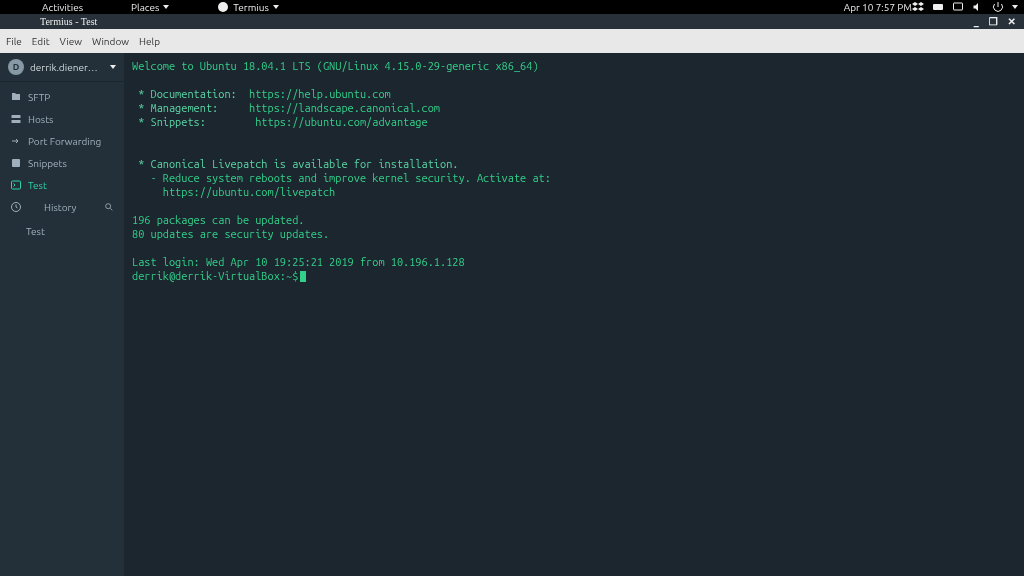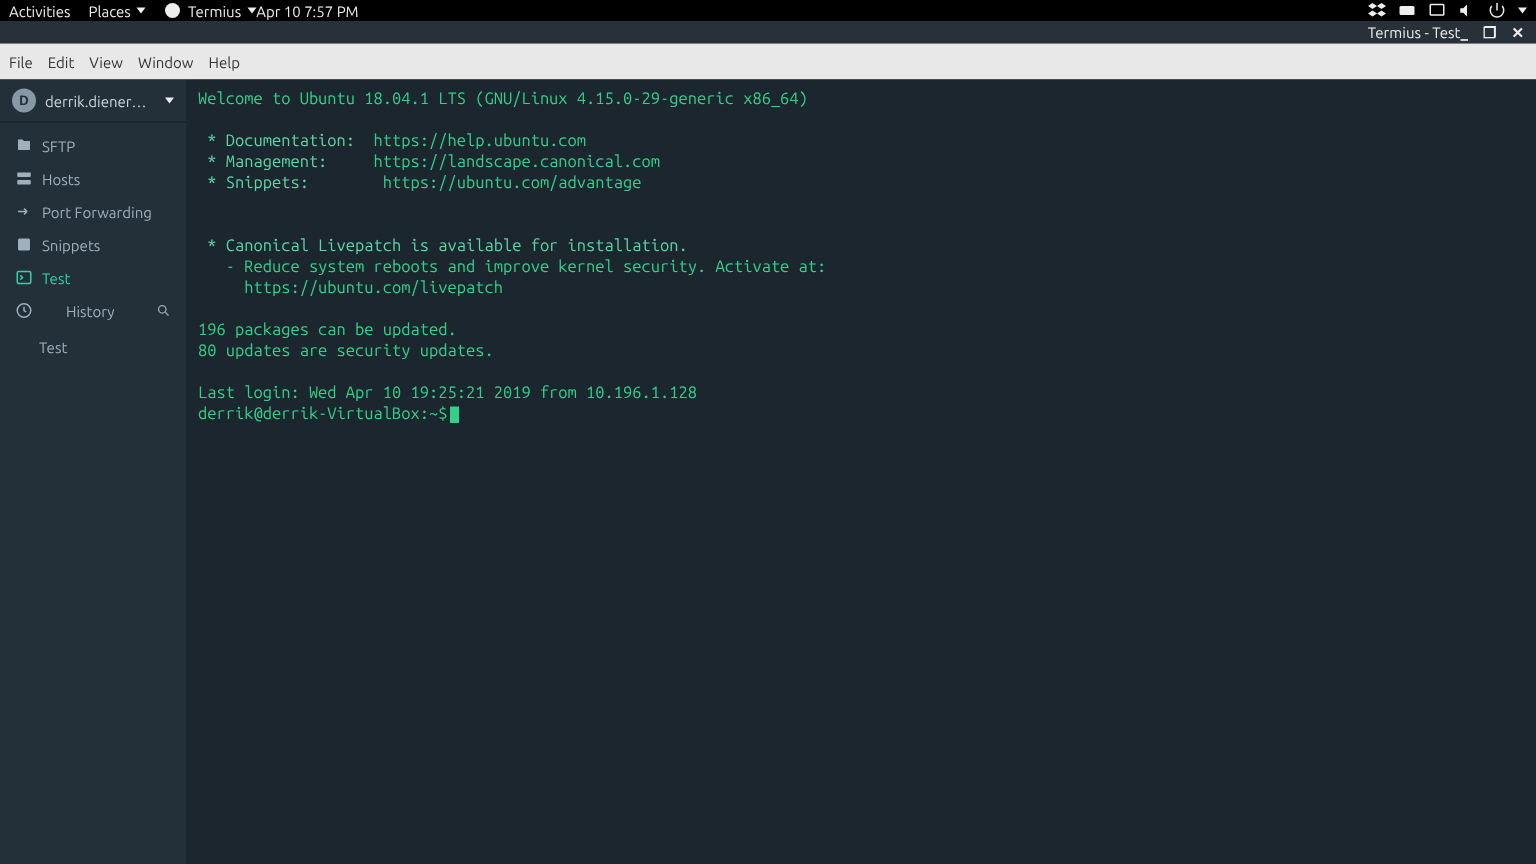--- a/index.html
+++ b/index.html
@@ -1,28 +1,28 @@
 <!DOCTYPE html>
 <html><head>
 <meta charset="utf-8">
 <style>
 * { margin: 0; padding: 0; box-sizing: border-box; }
 body { width: 1024px; height: 576px; font-family: "Ubuntu", "Cantarell", sans-serif; overflow: hidden; background: #000; color: #ddd; font-size: 11px; }
 
 .topbar { height: 14px; background: #000; display: flex; align-items: center; padding: 0 6px; color: #eee; font-size: 10px; }
 .topbar .left { display: flex; gap: 12px; align-items: center; }
-.topbar .center { flex: 1; text-align: left; }
+.topbar .center { flex: 1; text-align: right; }
 .topbar .right { display: flex; gap: 8px; align-items: center; }
-.topbar .item { display: flex; align-items: center; gap: 4px; cursor: pointer; }
+.topbar .item { display: flex; align-items: center; gap: 4px; cursor: pointer; margin-left: 36px; }
 .tri-down { width: 0; height: 0; border-left: 3px solid transparent; border-right: 3px solid transparent; border-top: 4px solid #eee; display: inline-block; }
 .tray-icon-svg { width: 12px; height: 12px; fill: #eee; }
 
 .titlebar { height: 15px; background: #283139; display: flex; align-items: center; color: #eee; font-size: 10px; }
 .titlebar .spacer { width: 40px; }
-.titlebar .title { flex: 1; text-align: right; }
+.titlebar .title { flex: 1; text-align: left; font-family: Liberation Serif, serif; }
 .titlebar .winbtns { display: flex; gap: 10px; align-items: center; padding-right: 8px; }
 .titlebar .winbtns span { cursor: pointer; font-weight: bold; }
 
 .menubar { height: 16px; background: #e8e8e8; color: #333; display: flex; align-items: center; gap: 10px; padding: 12px 6px; font-size: 10px; }
 .menubar span { cursor: pointer; }
 
 .app { display: flex; height: calc(576px - 14px - 15px - 16px); }
 
 .sidebar { width: 124px; background: #23303a; display: flex; flex-direction: column; font-size: 10px; color: #cfd8dc; }
 .account { display: flex; align-items: center; padding: 6px 8px; gap: 6px; border-bottom: 1px solid #1b252d; cursor: pointer; }

